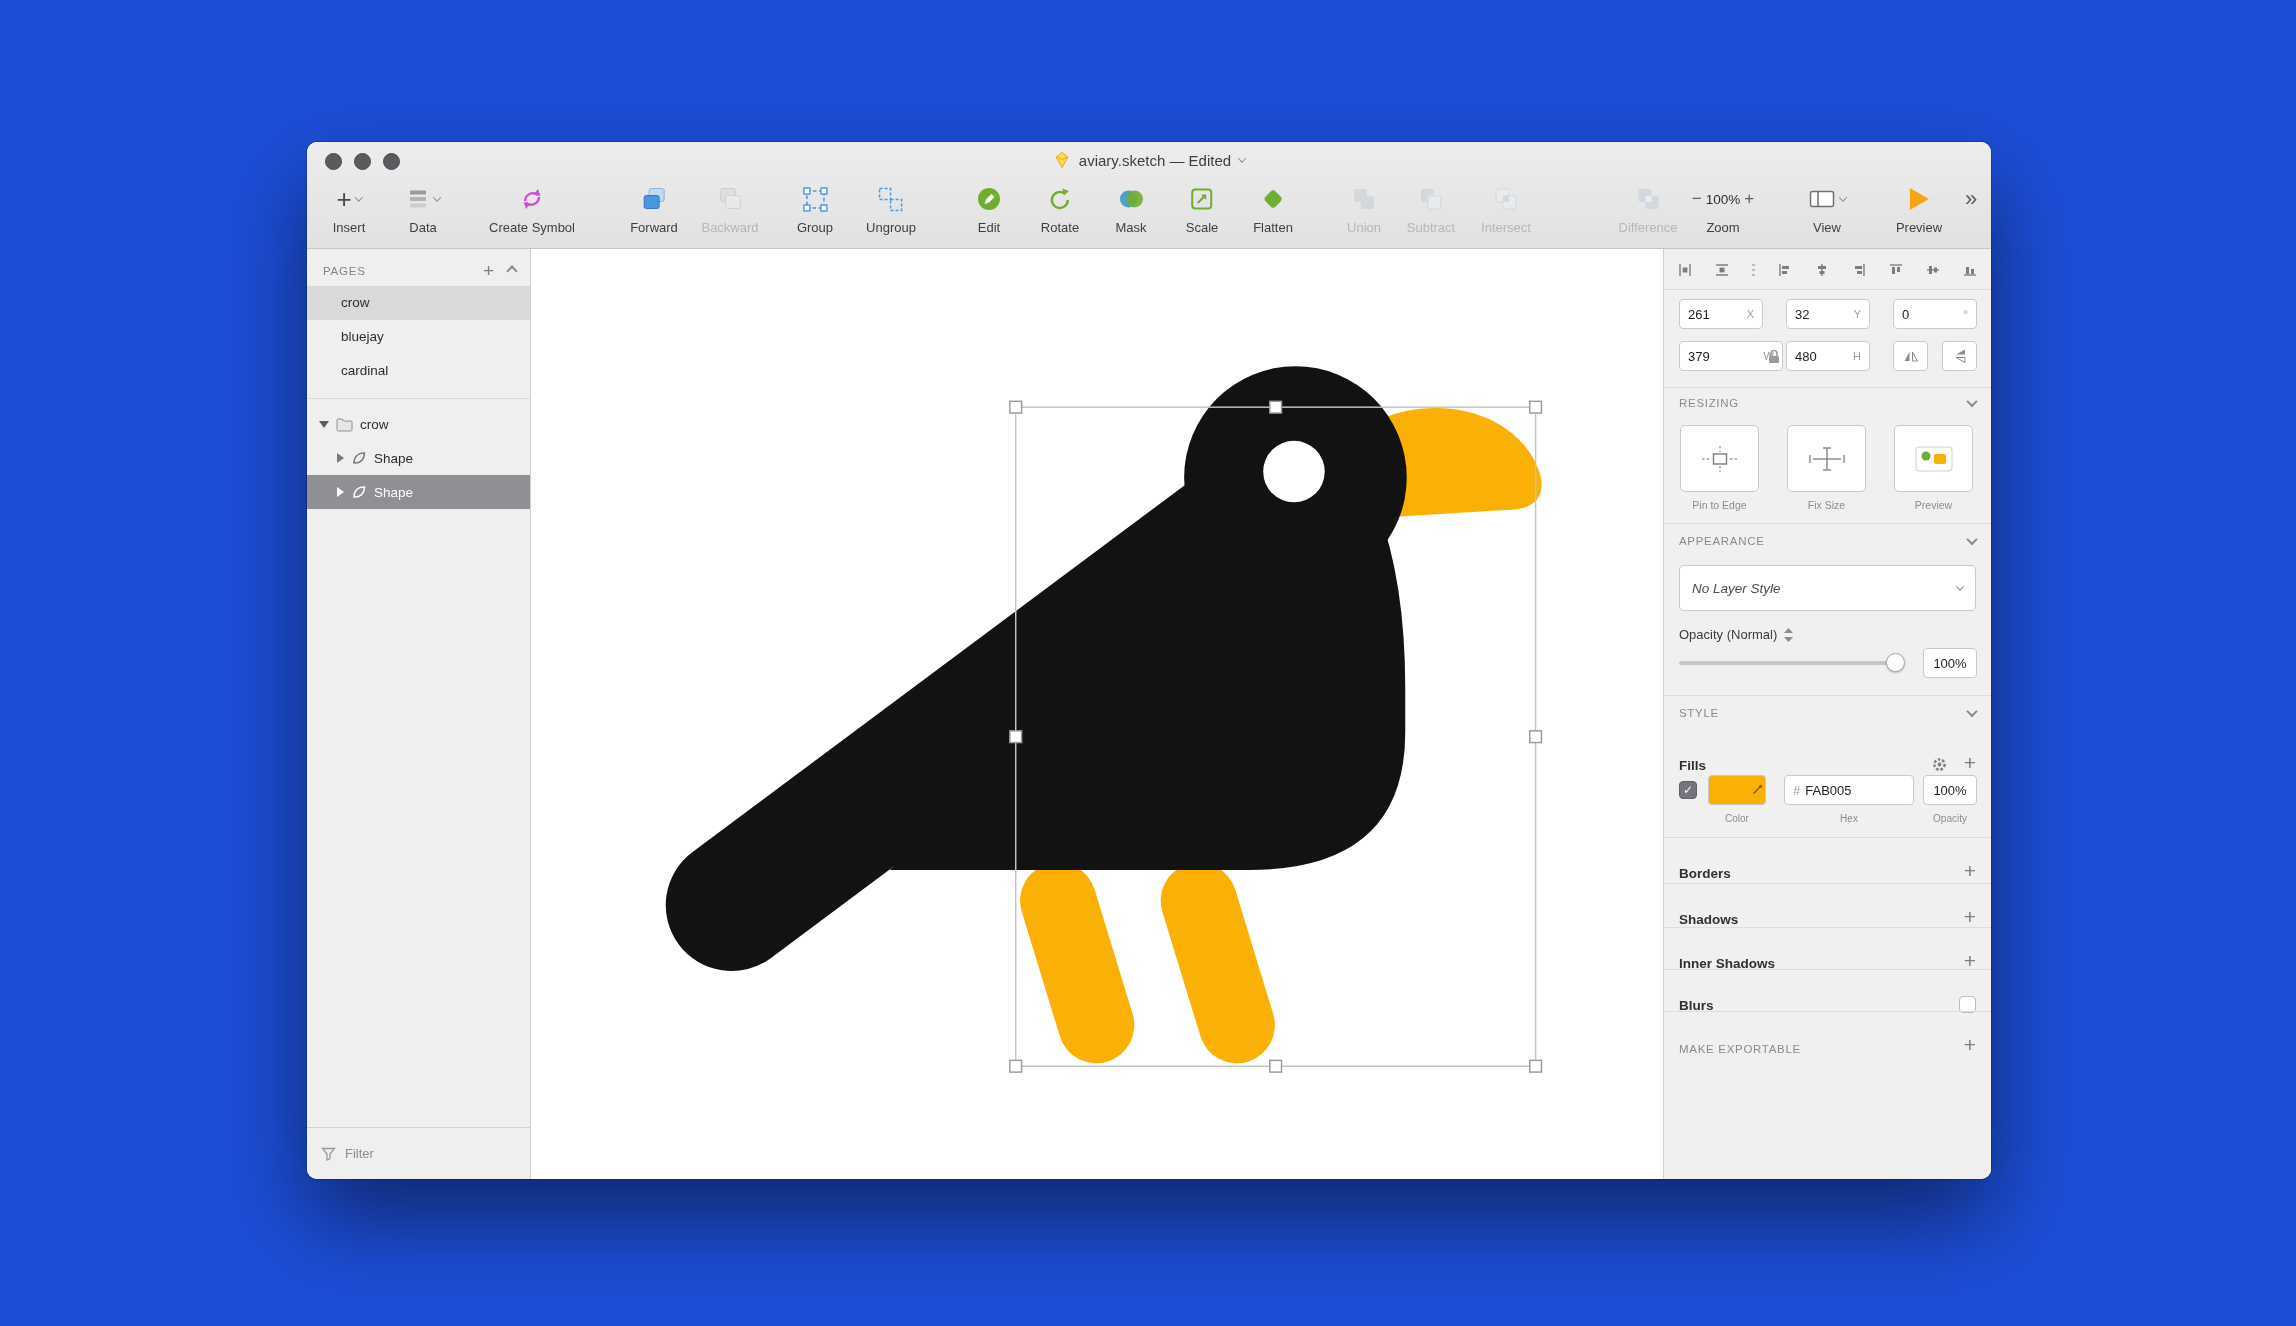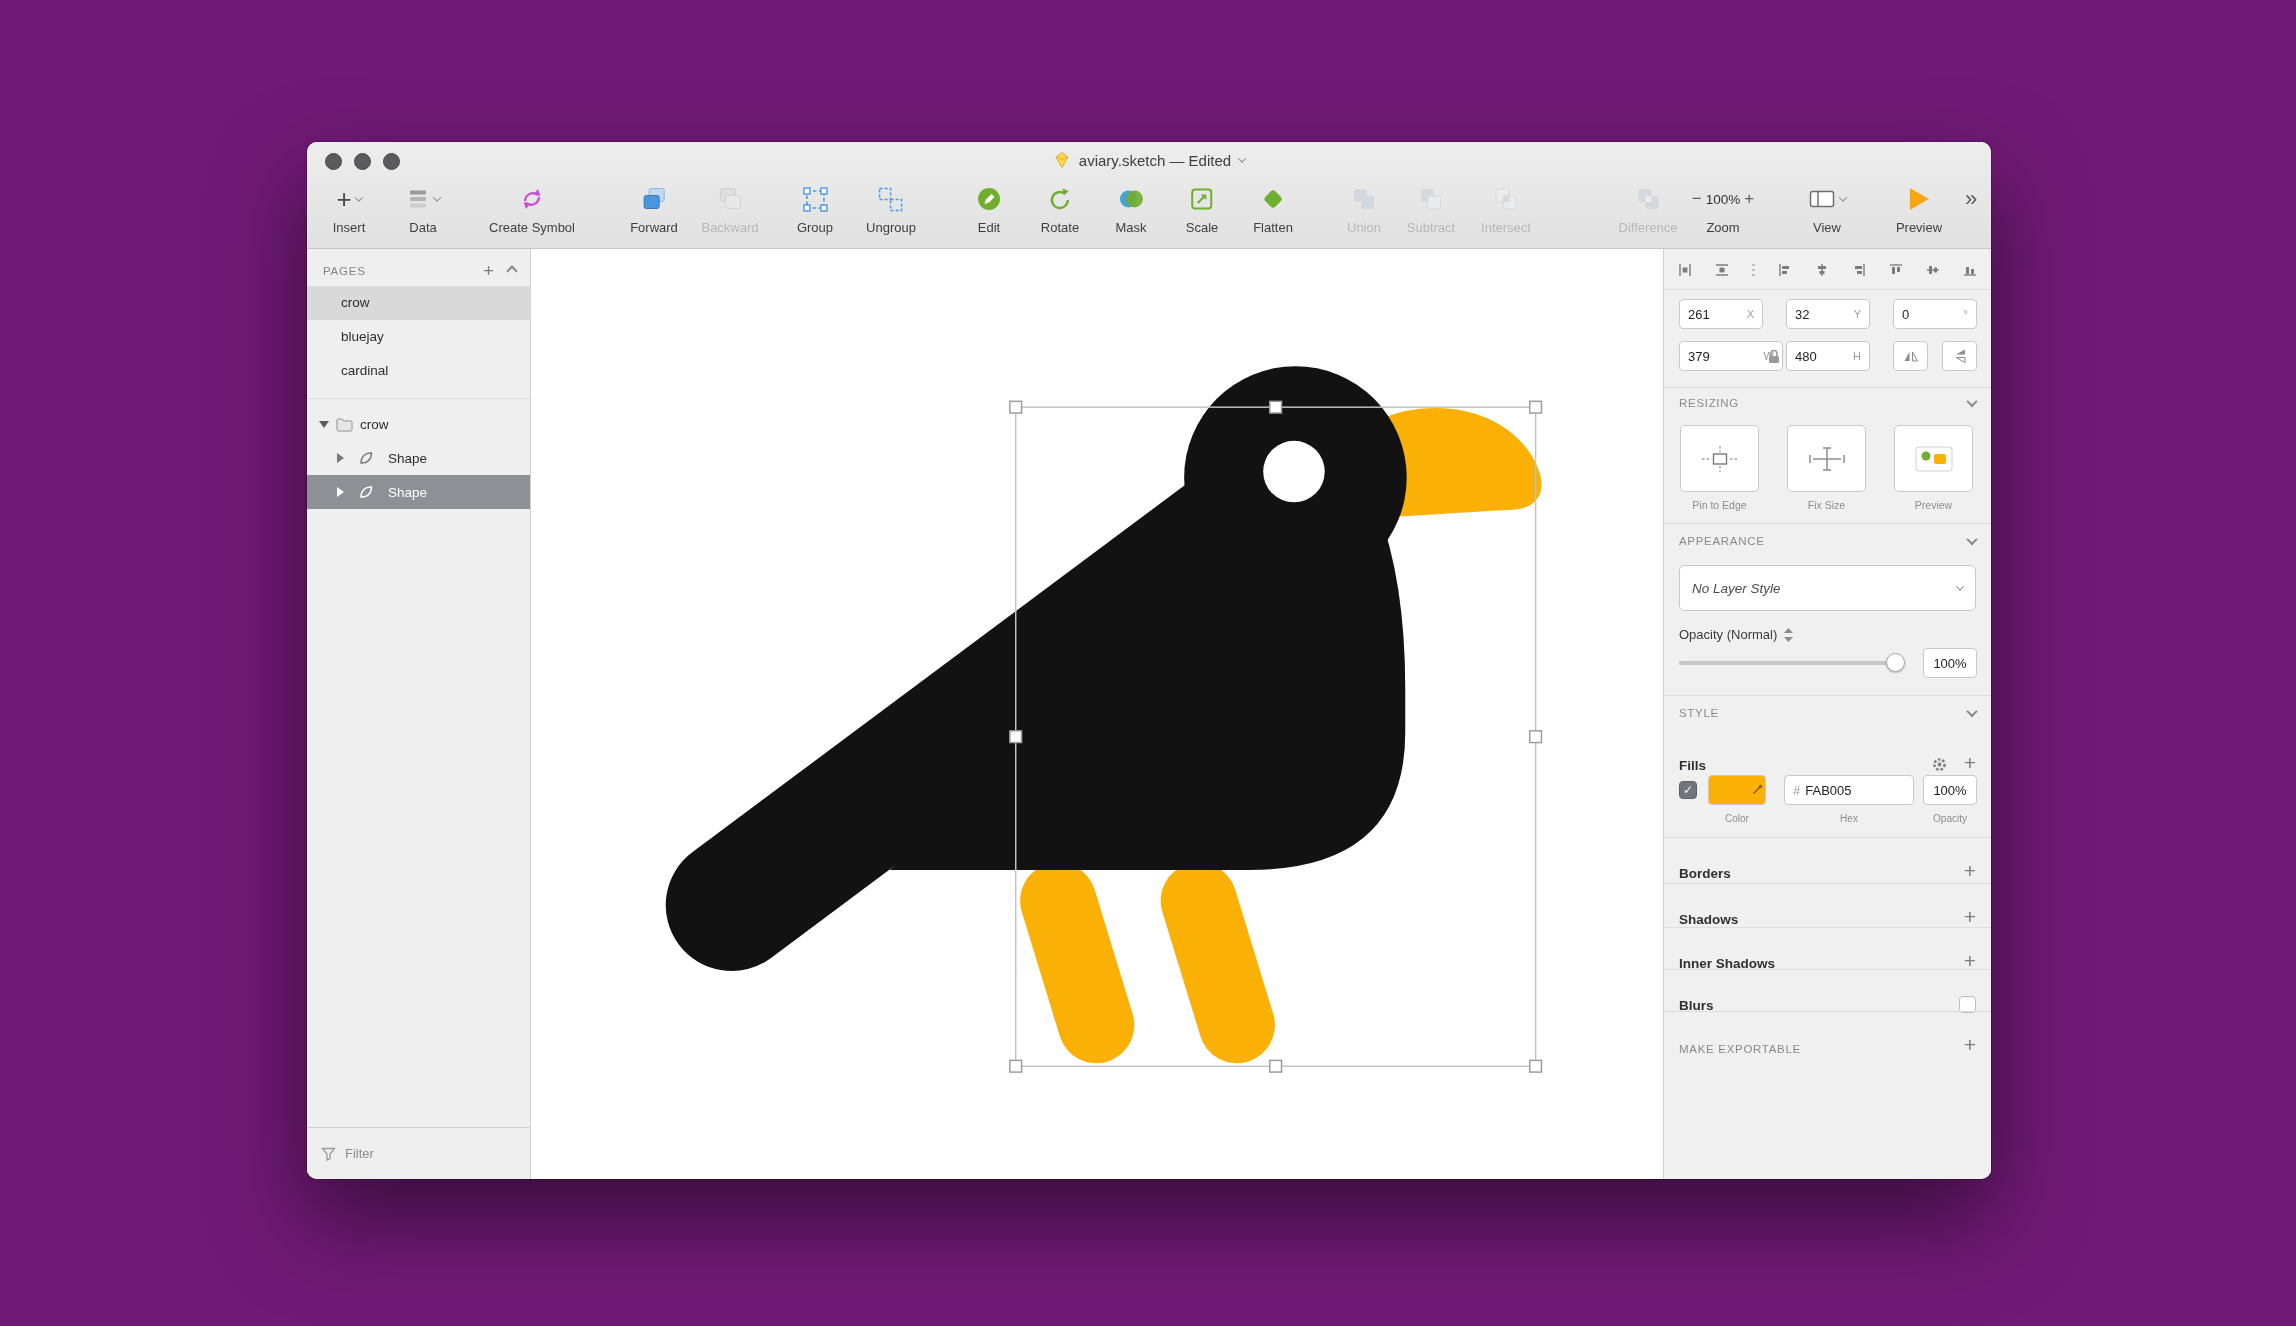--- a/index.html
+++ b/index.html
@@ -2,21 +2,21 @@
 <html style="--accent-orange: #FAB005; --bird-black: #121212; --selected-layer-bg: #8f9095; --toolbar-green: #6fae2f; --toolbar-blue: #4a97e0; --toolbar-magenta: #cd4fd6; --preview-orange: #f7a511;"><head>
 <meta charset="utf-8">
 <style>
   :root{
     --accent-orange:#FAB005; --bird-black:#121212; --selected-layer-bg:#8f9095;
     --toolbar-green:#6fae2f; --toolbar-blue:#4a97e0; --toolbar-magenta:#cd4fd6; --preview-orange:#f7a511;
   }
   *{box-sizing:border-box;}
   html,body{margin:0;padding:0;}
   body{font-family:"Liberation Sans","DejaVu Sans",sans-serif;background:#6d6d6d;}
-  .stage{position:relative;width:2296px;height:1326px;background:#701a75;overflow:hidden;}
+  .stage{position:relative;width:2296px;height:1326px;background:#1d4ed8;overflow:hidden;}
   .window{position:absolute;left:307px;top:142px;width:1684px;height:1037px;border-radius:10px;overflow:hidden;
     background:#fff;box-shadow:0 40px 90px rgba(0,0,0,.5),0 0 0 1px rgba(0,0,0,.18);display:flex;flex-direction:column;}
   
   .chrome{height:107px;background:linear-gradient(#ededed,#e1e1e1);border-bottom:1px solid #c6c6c6;position:relative;flex:0 0 auto;}
   .titlebar{height:36px;display:flex;align-items:center;justify-content:center;position:relative;}
   .traffic{position:absolute;left:18px;top:11px;display:flex;gap:12px;}
   .light{width:17px;height:17px;border-radius:50%;background:#5b5b5f;border:1px solid #4c4c50;}
   .doc-title{display:flex;align-items:center;gap:8px;font-size:15px;color:#3d3d3d;}
   .chev{display:inline-block;width:8px;height:8px;border-right:2px solid #8a8a8a;border-bottom:2px solid #8a8a8a;}
   .chev.down{transform:rotate(45deg) translate(-1px,-1px);}
@@ -40,21 +40,21 @@
   
   .sidebar{width:224px;flex:0 0 auto;background:#efefef;border-right:1px solid #d2d2d2;display:flex;flex-direction:column;position:relative;}
   .pages-head{display:flex;align-items:center;padding:12px 14px 6px 16px;}
   .ph-title{font-size:11.5px;letter-spacing:.8px;color:#848484;}
   .ph-icons{margin-left:auto;display:flex;align-items:center;gap:14px;}
   .ph-plus{font-size:19px;color:#7d7d7d;font-weight:300;line-height:1;}
   .page-row{height:34px;line-height:34px;padding-left:34px;font-size:13.5px;color:#2d2d2d;}
   .page-row.sel{background:#d9d9d9;}
   .sb-divider{border-top:1px solid #dcdcdc;margin:10px 0 8px 0;}
   .layer-row{height:34px;display:flex;align-items:center;gap:7px;font-size:13.5px;color:#2d2d2d;padding-left:12px;}
-  .layer-row.shape{padding-left:30px;gap:14px;}
+  .layer-row.shape{padding-left:30px;}
   .layer-row.sel{background:var(--selected-layer-bg);color:#fff;}
   .tri{width:0;height:0;border-style:solid;flex:0 0 auto;}
   .tri.right{border-width:5px 0 5px 7px;border-color:transparent transparent transparent #7a7a7a;}
   .tri.down{border-width:7px 5px 0 5px;border-color:#5c5c5c transparent transparent transparent;}
   .layer-row.sel .tri.right{border-left-color:#fff;}
   .filter-bar{margin-top:auto;height:52px;border-top:1px solid #d2d2d2;display:flex;align-items:center;gap:9px;padding:0 14px;}
   .filter-text{font-size:13px;color:#8d8d8d;}
   
   .canvas{flex:1;background:#ffffff;position:relative;min-width:0;}
   .canvas svg{position:absolute;inset:0;width:100%;height:100%;}

